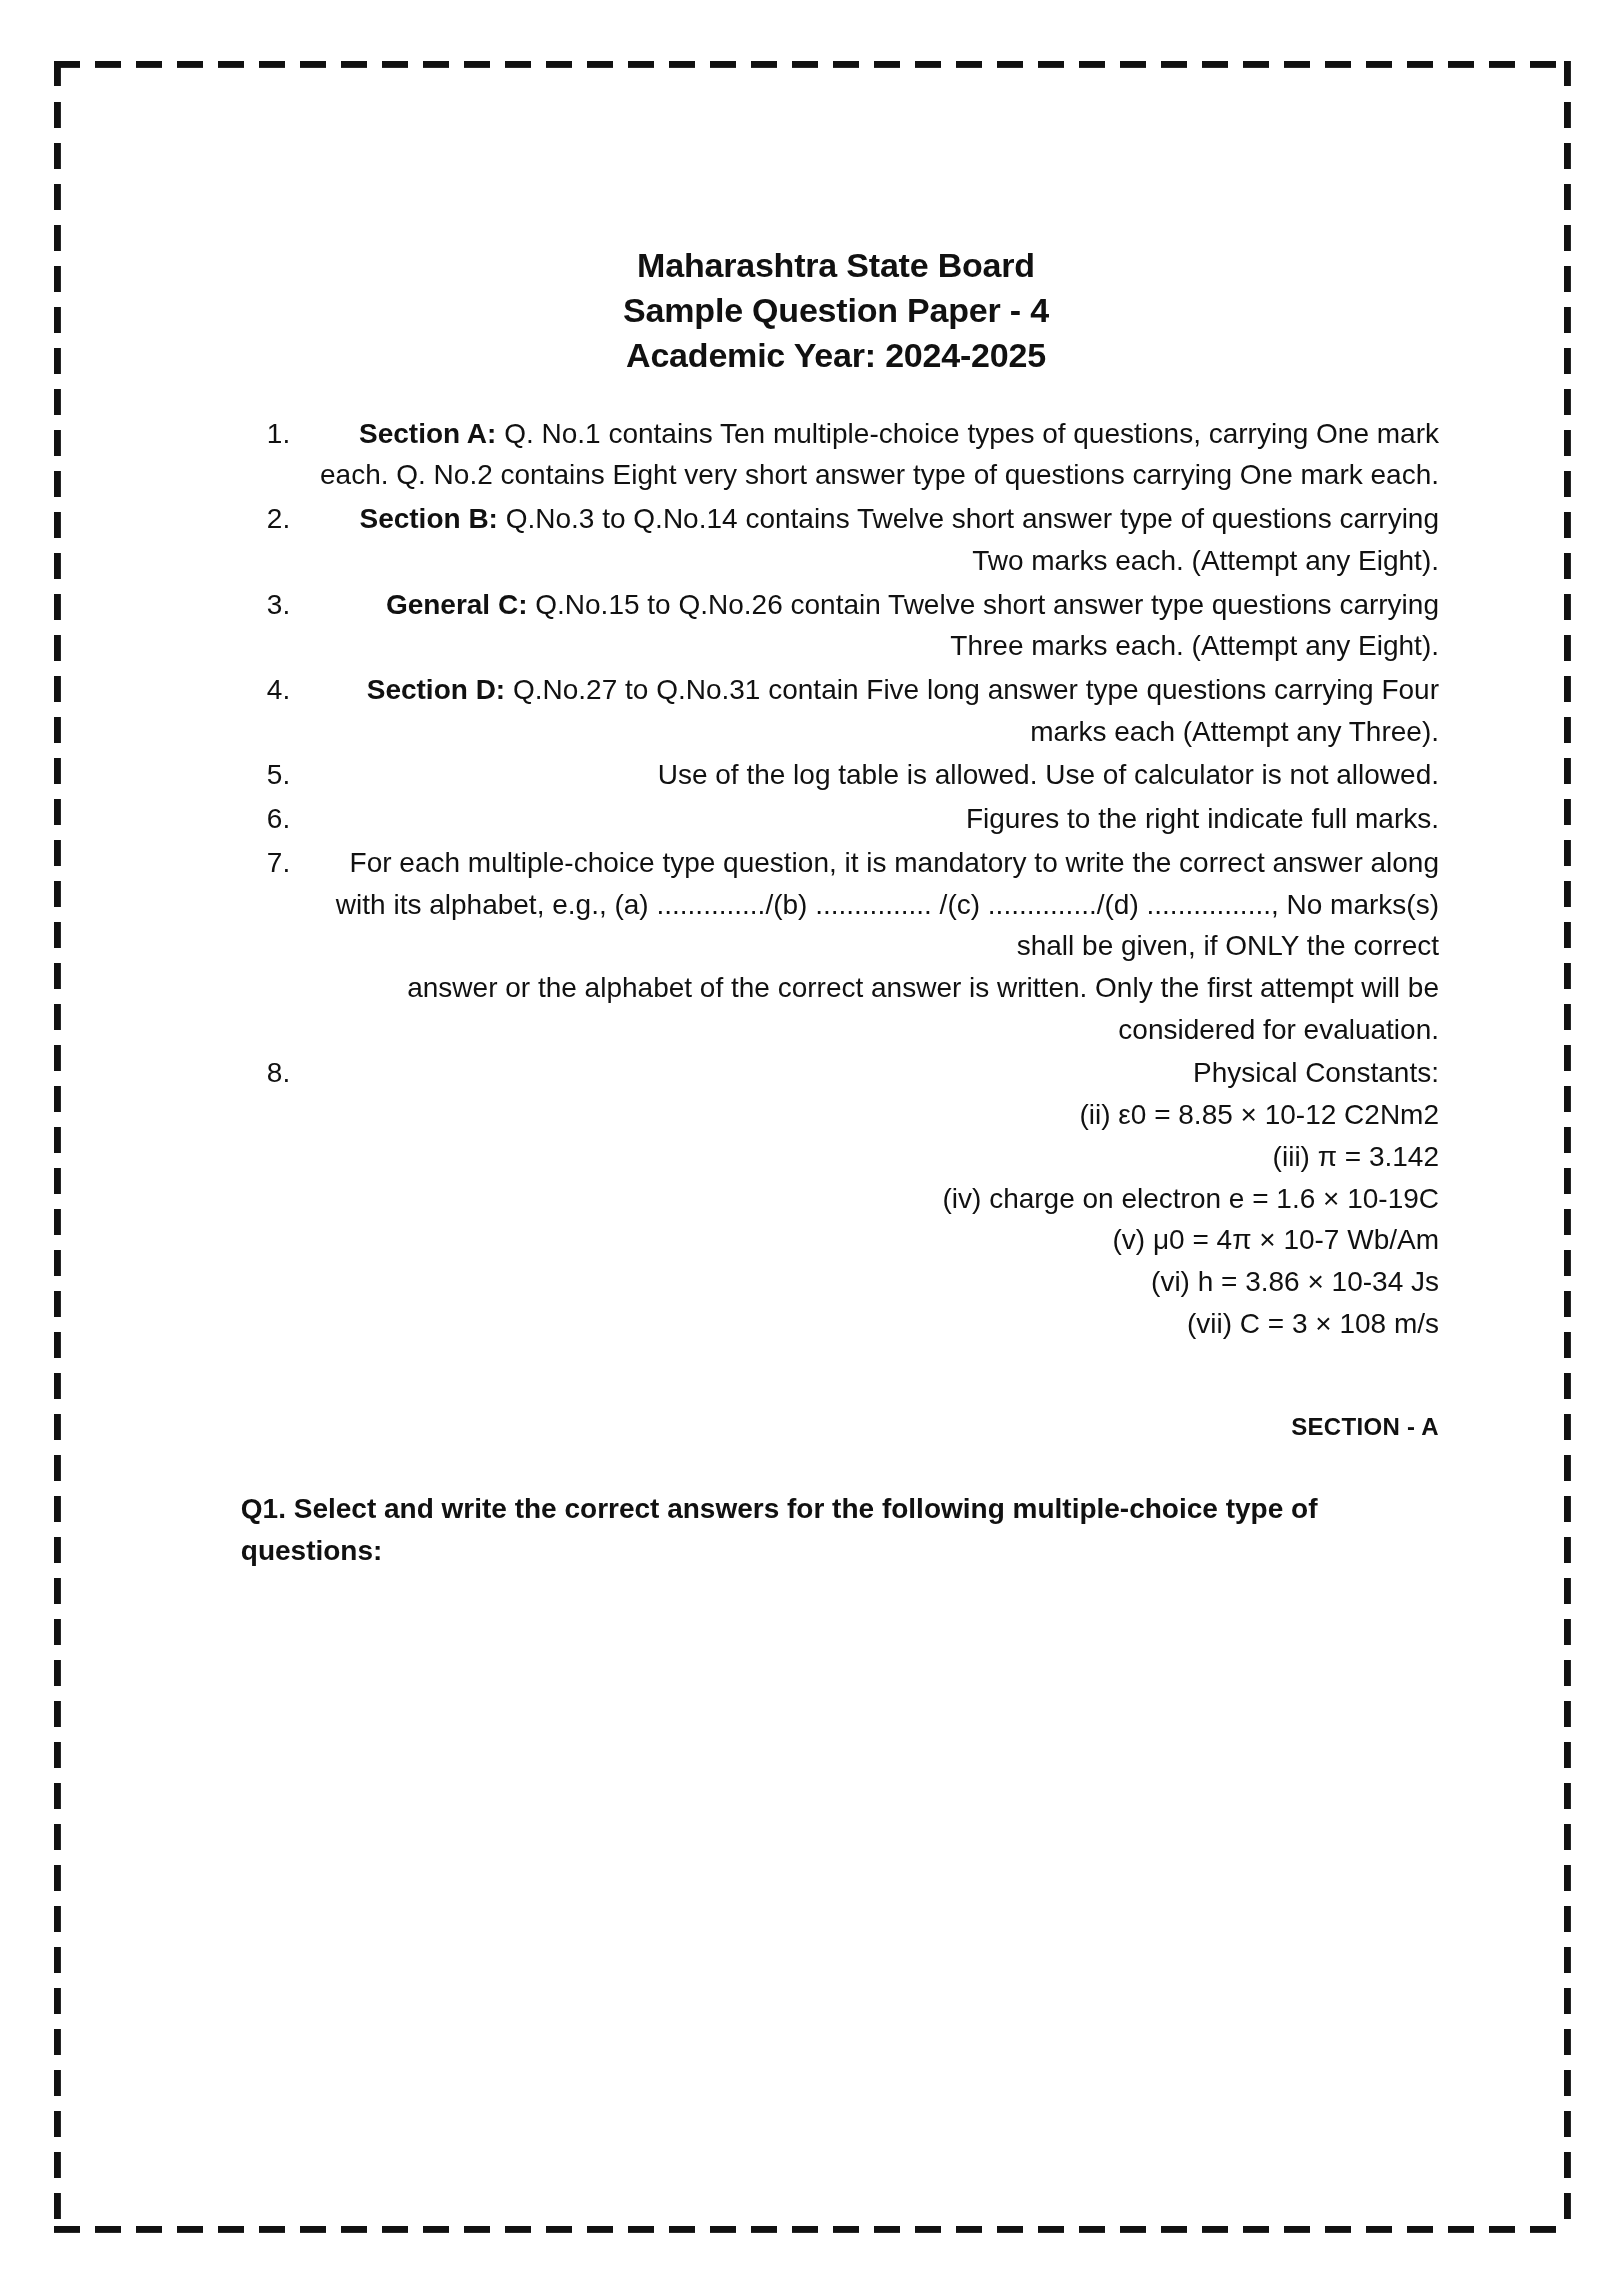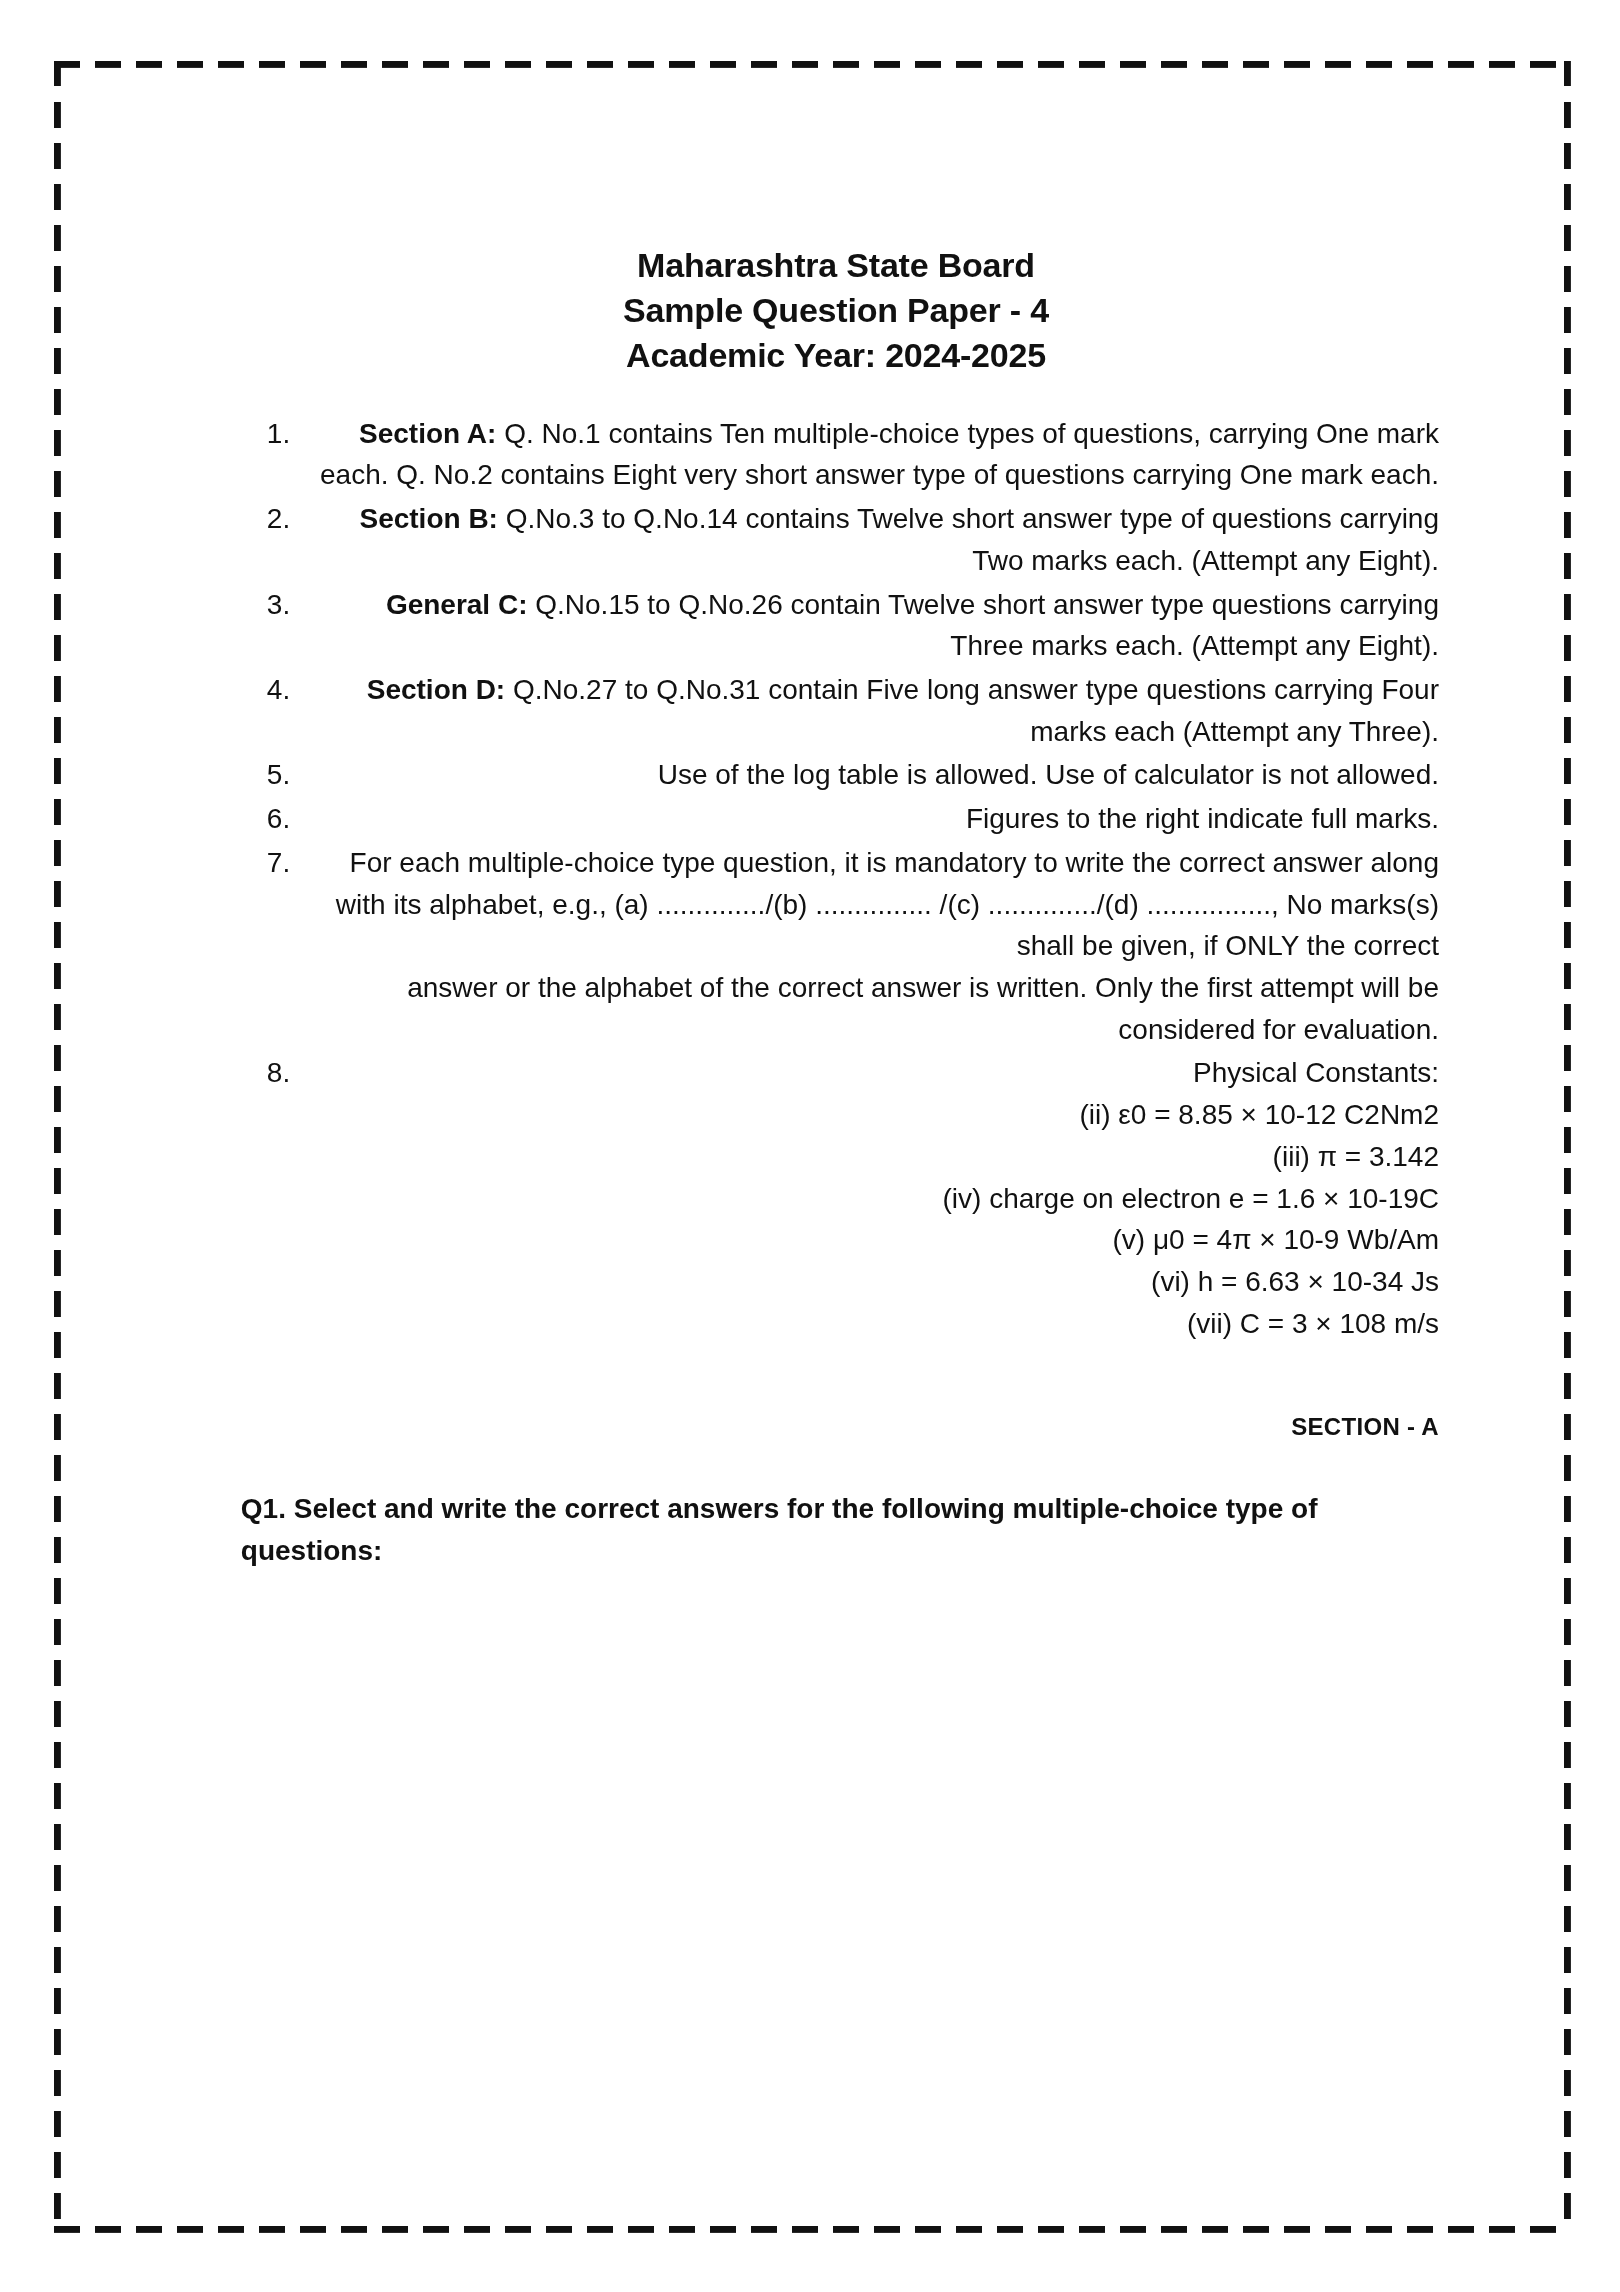--- a/index.html
+++ b/index.html
@@ -143,22 +143,22 @@
     <li>
       <span>For each multiple-choice type question, it is mandatory to write the correct answer along with its alphabet, e.g., (a) ............../(b) ............... /(c) ............../(d) ................, No marks(s) shall be given, if ONLY the correct</span><br>
       <span>answer or the alphabet of the correct answer is written. Only the first attempt will be considered for evaluation.</span>
     </li>
     <li>
       <span>Physical Constants:</span>
       <ul class="const-list">
         <li>(ii) ε0 = 8.85 × 10-12 C2Nm2</li>
         <li>(iii) π = 3.142</li>
         <li>(iv) charge on electron e = 1.6 × 10-19C</li>
-        <li>(v) μ0 = 4π × 10-9 Wb/Am</li>
-        <li>(vi) h = 6.63 × 10-34 Js</li>
+        <li>(v) μ0 = 4π × 10-7 Wb/Am</li>
+        <li>(vi) h = 3.86 × 10-34 Js</li>
         <li>(vii) C = 3 × 108 m/s</li>
       </ul>
     </li>
   </ol>
 
   <div class="section-title">SECTION - A</div>
   <div class="q1">Q1. Select and write the correct answers for the following multiple-choice type of questions:</div>
 
 </div>
 

